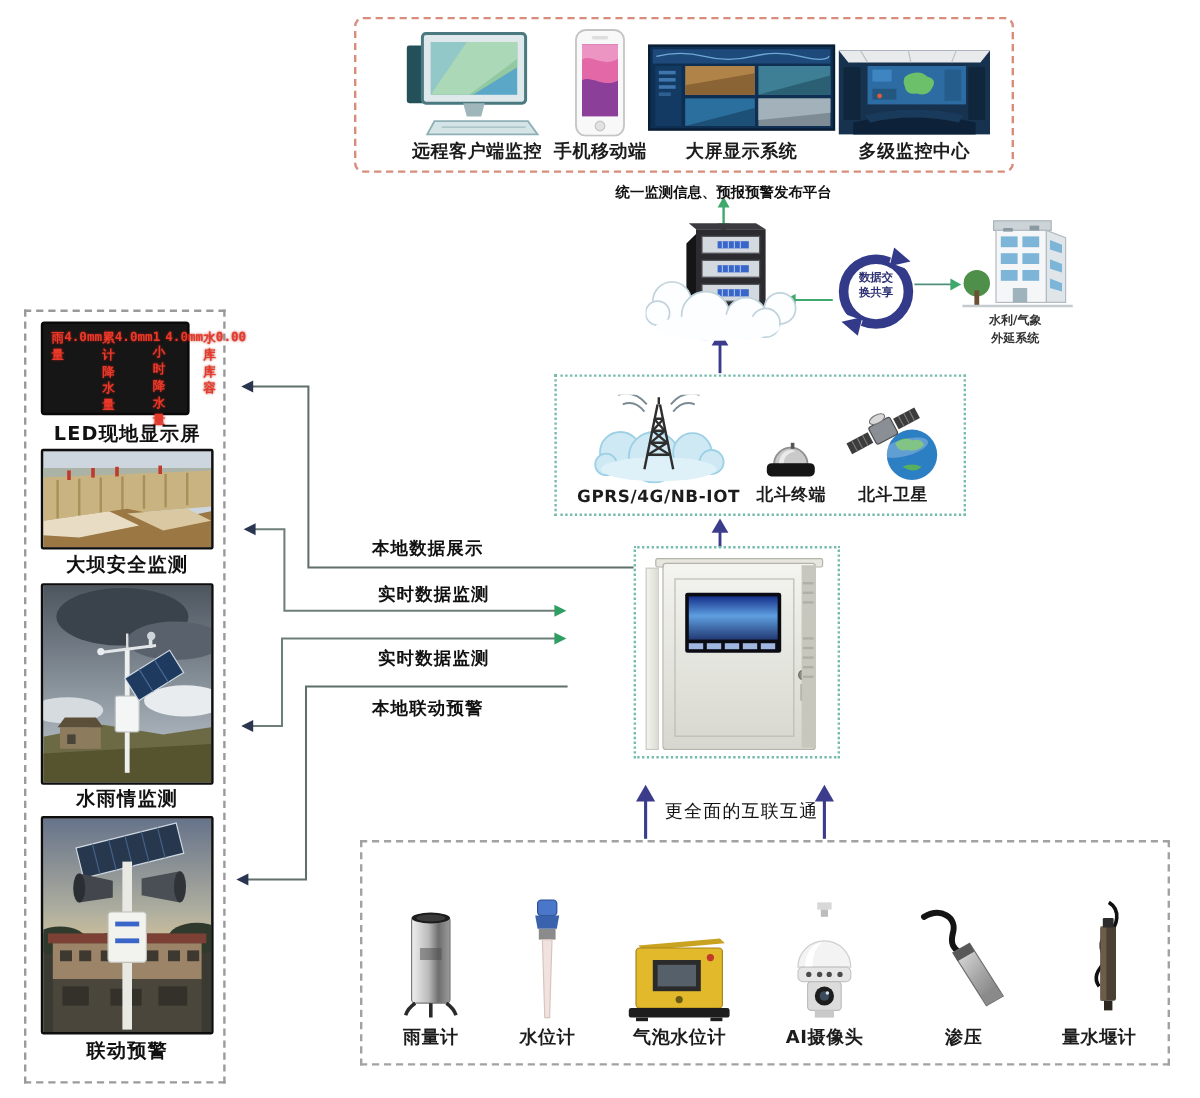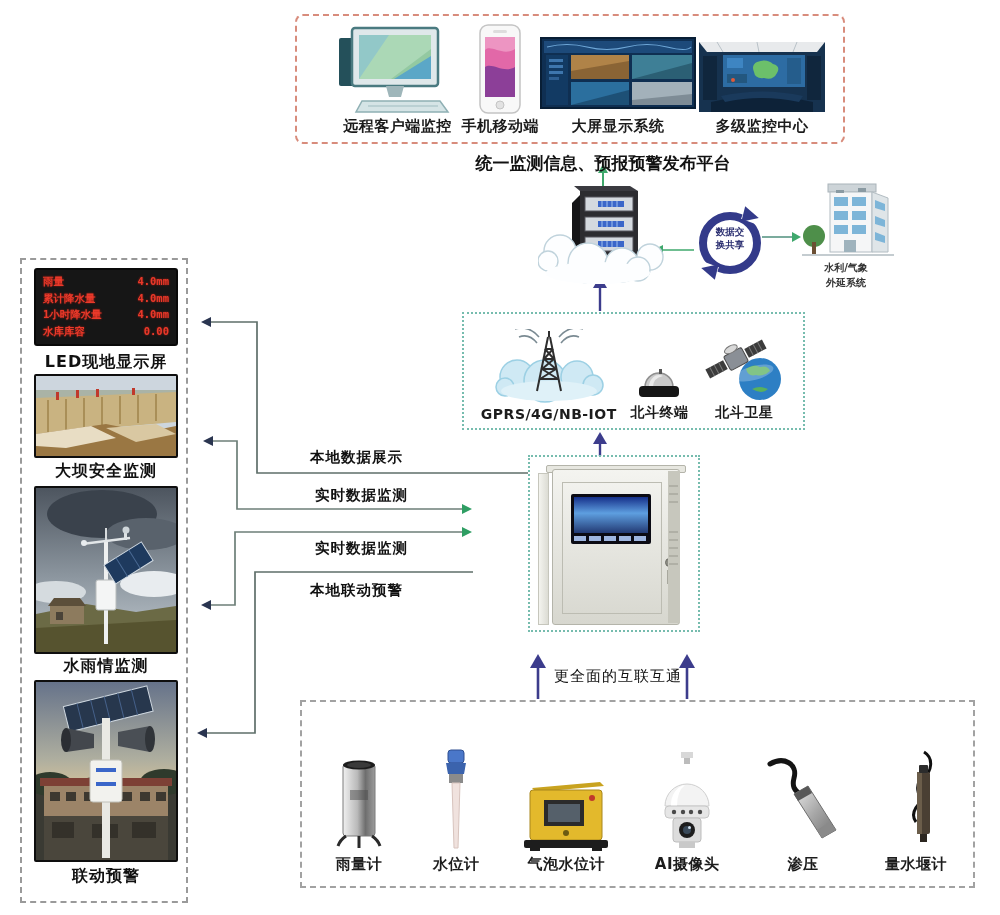--- a/index.html
+++ b/index.html
@@ -15,32 +15,32 @@
   .commbox { left:462px; top:312px; width:343px; height:118px; border:2px dotted #76bcae;
              display:flex; justify-content:space-around; align-items:flex-end; padding:6px 10px; }
   .cabbox { left:528px; top:455px; width:172px; height:177px; border:2px dotted #76bcae; }
   .leftcol { left:20px; top:258px; width:168px; height:645px; border:2px dashed #9a9a9a; }
   .botbox { left:300px; top:700px; width:675px; height:188px; border:2px dashed #a2a2a2;
             display:flex; justify-content:space-between; align-items:flex-end; padding:10px 26px 12px 26px; }
 
   .item { display:flex; flex-direction:column; align-items:center; gap:3px; }
 
   
-  .platform { left:603px; top:152px; transform:translateX(-50%); font-size:17px; font-weight:bold; color:#111; white-space:nowrap; }
+  .platform { left:603px; top:152px; transform:translateX(-50%); font-size:12px; font-weight:bold; color:#111; white-space:nowrap; }
 
   
   .exchange { left:693px; top:206px; width:74px; height:74px; }
   .exchange .txt { position:absolute; left:0; top:20px; width:74px; text-align:center; font-size:9.5px; font-weight:bold;
                    color:#2e3273; line-height:1.35; }
 
   .extlabel { left:846px; top:260px; transform:translateX(-50%); text-align:center; font-size:10px; color:#333; line-height:1.5; font-weight:bold;}
 
   
-  .led { left:12px; top:8px; width:144px; height:78px; background:#161616; border:2px solid #090909; border-radius:3px;
-         padding:5px 7px; display:flex; flex-direction:column; justify-content:space-between; }
+  .led { left:12px; top:8px; width:124px; height:78px; background:#161616; border:2px solid #090909; border-radius:3px;
+         padding:5px 7px; display:flex; justify-content:space-between; }
   .led .row { display:flex; justify-content:space-between; font-family:"DejaVu Sans Mono","Liberation Mono",monospace;
               font-size:10.5px; font-weight:bold; color:#e8392a; text-shadow:0 0 2px #b02015; }
 
   .photo { border:2px solid #0e0e0e; border-radius:2px; overflow:hidden; background:#888; }
 
   .collbl { width:168px; text-align:center; position:absolute; font-weight:bold; font-size:16px; color:#111; letter-spacing:1px;}
 
   .connlbl { position:absolute; font-weight:bold; font-size:14.5px; color:#111; letter-spacing:1px; white-space:nowrap;}
 
   .headline { left:618px; top:667px; transform:translateX(-50%); font-weight:normal; font-size:15px; color:#111; letter-spacing:1px; white-space:nowrap;}

